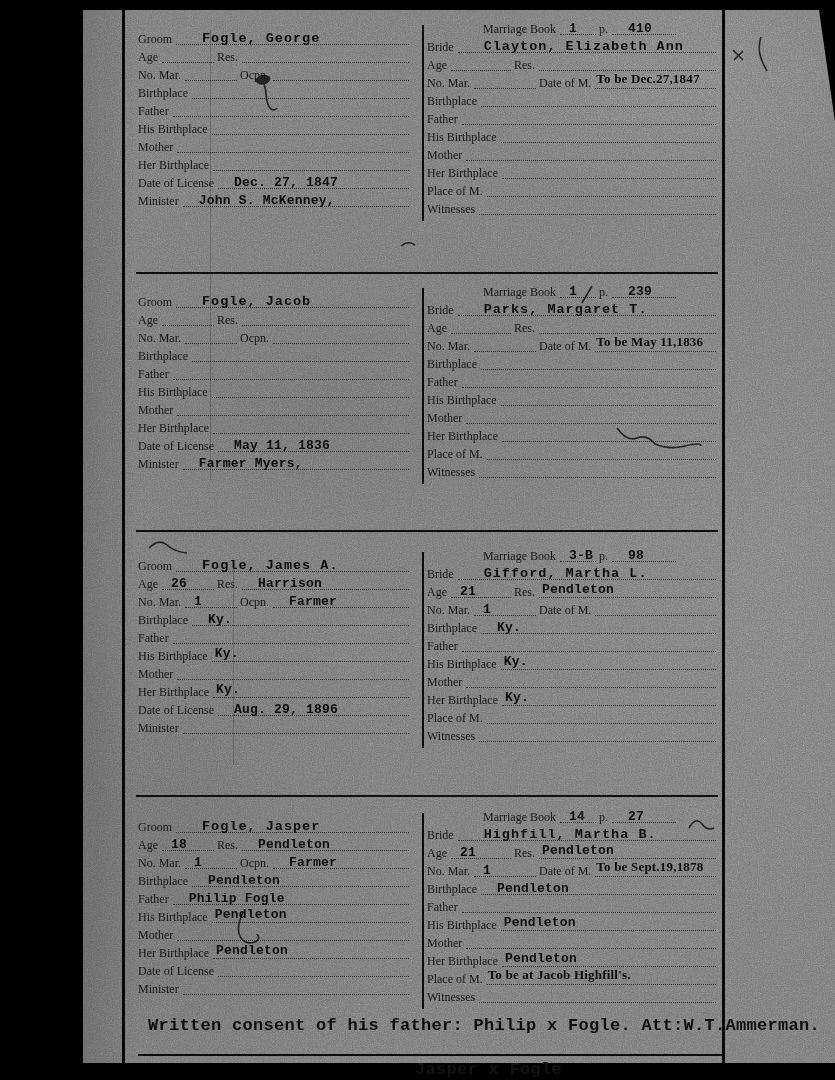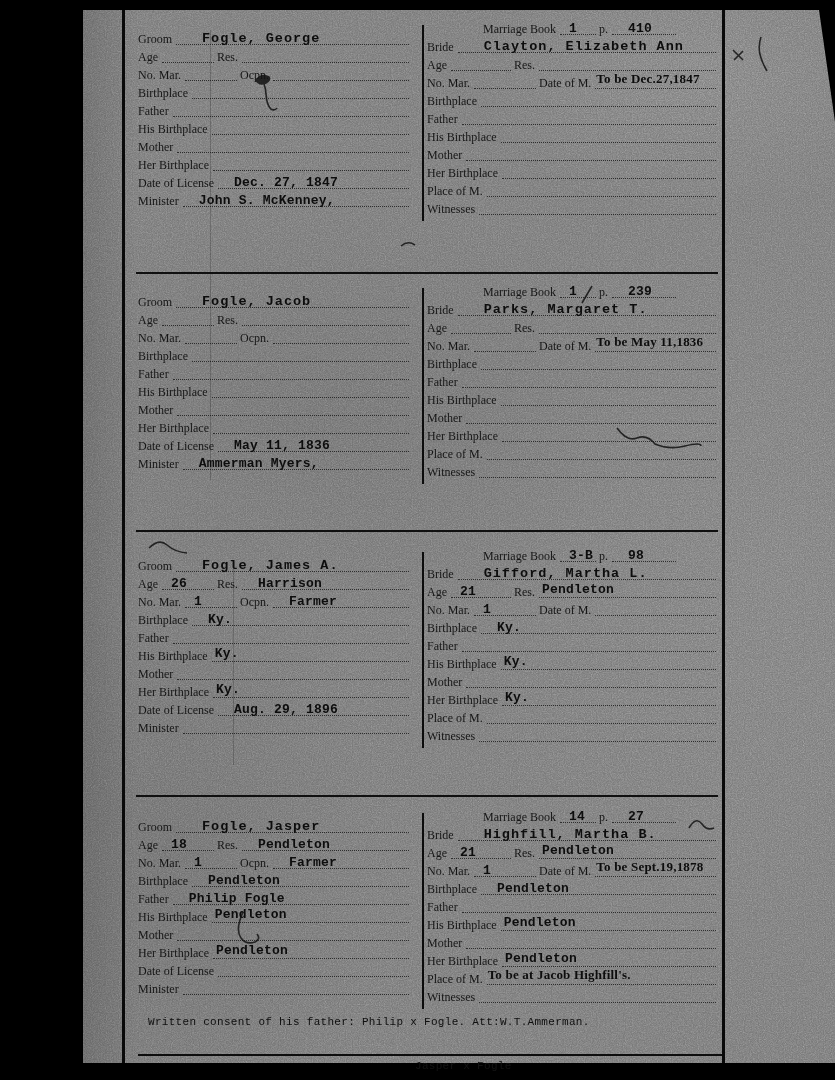--- a/index.html
+++ b/index.html
@@ -54,21 +54,21 @@
   .typed{position:absolute;left:16px;bottom:-2px;white-space:nowrap;
          font-family:"Liberation Mono",monospace;font-size:13px;font-weight:700;
          letter-spacing:.2px;color:#121212;}
   .typed.ind-name{left:26px;font-size:13.5px;letter-spacing:1px;}
   .typed.ind-sm{left:9px;}
   .typed.tight{left:3px;bottom:0;}
   .typed.raised{left:1px;bottom:1px;font-family:Liberation Serif, serif;}
 
   
   .consent{position:absolute;white-space:nowrap;
-           font-family:"Liberation Mono",monospace;font-size:11px;font-weight:400;
+           font-family:"Liberation Mono",monospace;font-size:17px;font-weight:700;
            color:#141414;letter-spacing:.3px;}
 
   .marks{position:absolute;left:0;top:0;pointer-events:none;}
 </style>
 </head>
 <body>
 
 <div class="paper">
 
   <div class="vrule vrule-l"></div>
@@ -303,21 +303,21 @@
       </div>
       <div class="row">
         <span class="lbl">Date of License</span>
         <span class="fill">
               <span class="typed">May 11, 1836</span>
             </span>
       </div>
       <div class="row">
         <span class="lbl">Minister</span>
         <span class="fill">
-              <span class="typed">Ammerman Myers,</span>
+              <span class="typed">Farmer Myers,</span>
             </span>
       </div>
     </div>
 
     <div class="col col-right">
       <div class="row head">
         <span class="lbl">Marriage Book</span>
         <span class="fill smb">
               <span class="typed ind-sm">1</span>
             </span>

